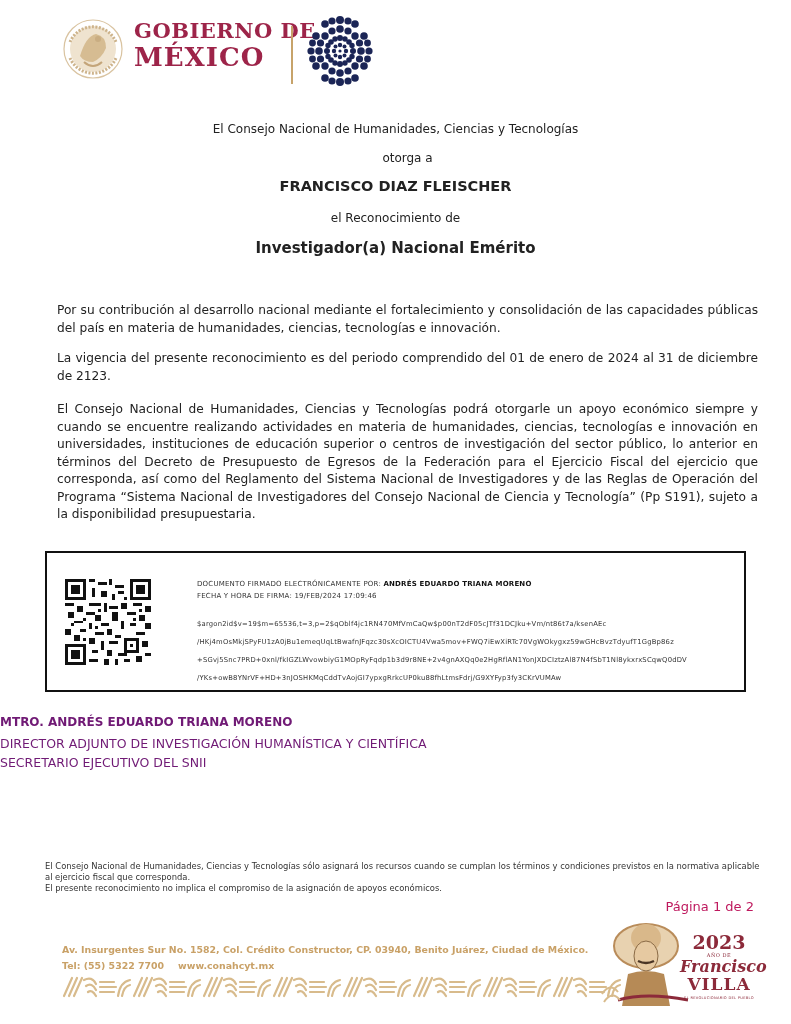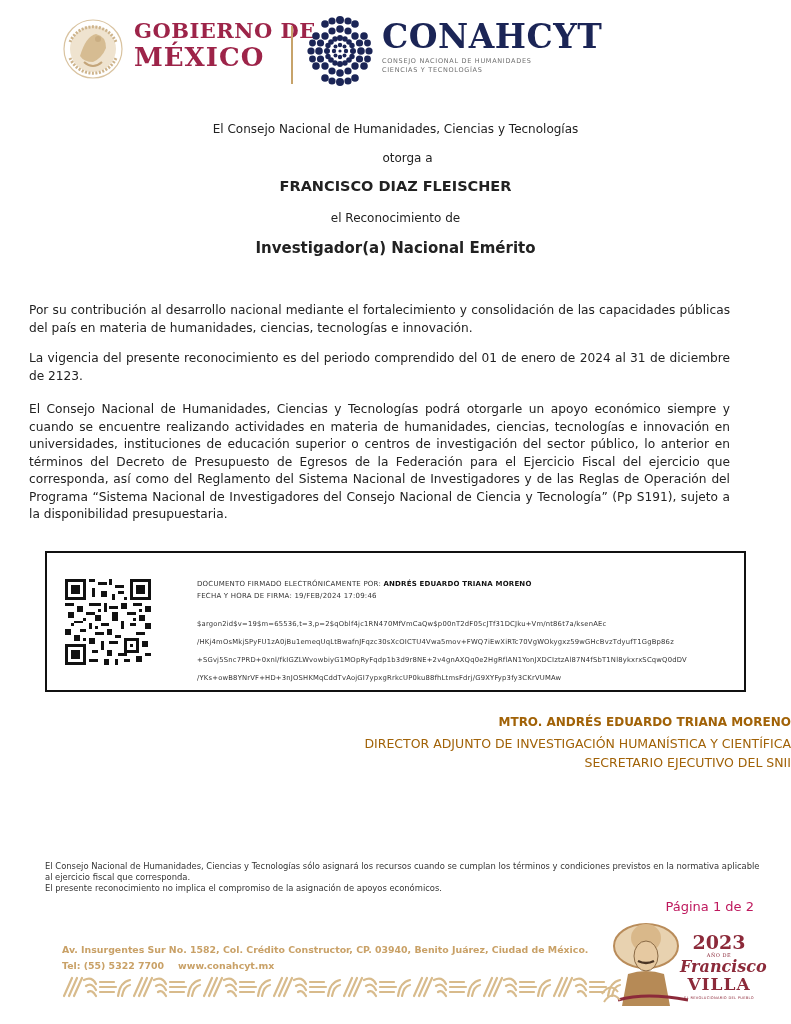--- a/index.html
+++ b/index.html
@@ -17,34 +17,34 @@
     .con-title { font-family: "DejaVu Serif", serif; font-weight: bold; color: #1b2556; font-size: 33px; letter-spacing: 0.5px; line-height: 1; }
     .con-sub { font-family: "DejaVu Sans", sans-serif; font-size: 6.5px; color: #6f6f6f; letter-spacing: 0.7px; line-height: 9px; margin-top: 4px; }
 
     .center { position: absolute; left: 0; width: 791px; text-align: center; }
     .c1 { top: 122px; font-size: 12px; color: #222; }
     .c2 { top: 151px; font-size: 12px; color: #222; padding-left: 24px; }
     .c3 { top: 178px; font-size: 14.5px; font-weight: bold; color: #222; }
     .c4 { top: 211px; font-size: 12px; color: #222; }
     .c5 { top: 239px; font-size: 15px; font-weight: bold; color: #222; }
 
-    .para { position: absolute; left: 29px; width: 701px; font-size: 12.2px; line-height: 17.5px; text-align: justify; color: #222; }
+    .para { position: absolute; left: 57px; width: 701px; font-size: 12.2px; line-height: 17.5px; text-align: justify; color: #222; }
     .p1 { top: 302px; }
     .p2 { top: 350px; }
     .p3 { top: 401px; }
 
     .sig-box { position: absolute; left: 45px; top: 551px; width: 701px; height: 141px; border: 2px solid #111; }
     .qr { position: absolute; left: 18px; top: 26px; width: 86px; height: 86px; }
     .sig-text { position: absolute; left: 150px; top: 25px; font-size: 7px; color: #333; letter-spacing: 0.2px; }
     .sig-line { line-height: 12px; white-space: nowrap; }
     .sig-line b { font-weight: bold; color: #111; }
     .hash { margin-top: 13px; }
     .hash .sig-line { line-height: 18px; font-size: 6.8px; }
 
-    .signer { position: absolute; left: 0; width: 791px; text-align: right; color: #a16207; }
+    .signer { position: absolute; left: 0; width: 791px; text-align: left; color: #701a75; }
     .s1 { top: 715px; font-size: 12px; font-weight: bold; }
     .s2 { top: 736px; font-size: 12.5px; }
     .s3 { top: 755px; font-size: 12.5px; }
 
     .fine { position: absolute; left: 45px; top: 861px; width: 715px; font-size: 8.4px; line-height: 11px; color: #333; }
     .page-num { position: absolute; right: 37px; top: 899px; font-size: 13px; color: #be185d; text-align: center; }
 
     .address { position: absolute; left: 62px; top: 942px; font-size: 9.4px; color: #c9a167; font-weight: bold; line-height: 16px; }
     .address .web { margin-left: 14px; }
     .pattern { position: absolute; left: 62px; top: 976px; width: 560px; height: 22px; }
@@ -132,27 +132,20 @@
       <circle cx="60.5" cy="29" r="3.4"></circle>
         <circle cx="5.5" cy="29" r="3.4"></circle>
         <circle cx="60.5" cy="45" r="3.4"></circle>
         <circle cx="5.5" cy="45" r="3.4"></circle>
       <circle cx="41" cy="7" r="3.6"></circle>
         <circle cx="25" cy="7" r="3.6"></circle>
         <circle cx="41" cy="67" r="3.6"></circle>
         <circle cx="25" cy="67" r="3.6"></circle>
     </g>
   </svg>
-  <div class="con-text">
-    <div class="con-title">CONAHCYT</div>
-    <div class="con-sub">
-      <div>CONSEJO NACIONAL DE HUMANIDADES</div>
-      <div>CIENCIAS Y TECNOLOGÍAS</div>
-    </div>
-  </div>
 </div>
 
 <div class="center c1">El Consejo Nacional de Humanidades, Ciencias y Tecnologías</div>
 <div class="center c2">otorga a</div>
 <div class="center c3">FRANCISCO DIAZ FLEISCHER</div>
 <div class="center c4">el Reconocimiento de</div>
 <div class="center c5">Investigador(a) Nacional Emérito</div>
 
 <p class="para p1">Por su contribución al desarrollo nacional mediante el fortalecimiento y consolidación de las capacidades públicas del país en materia de humanidades, ciencias, tecnologías e innovación.</p>
 <p class="para p2">La vigencia del presente reconocimiento es del periodo comprendido del 01 de enero de 2024 al 31 de diciembre de 2123.</p>

